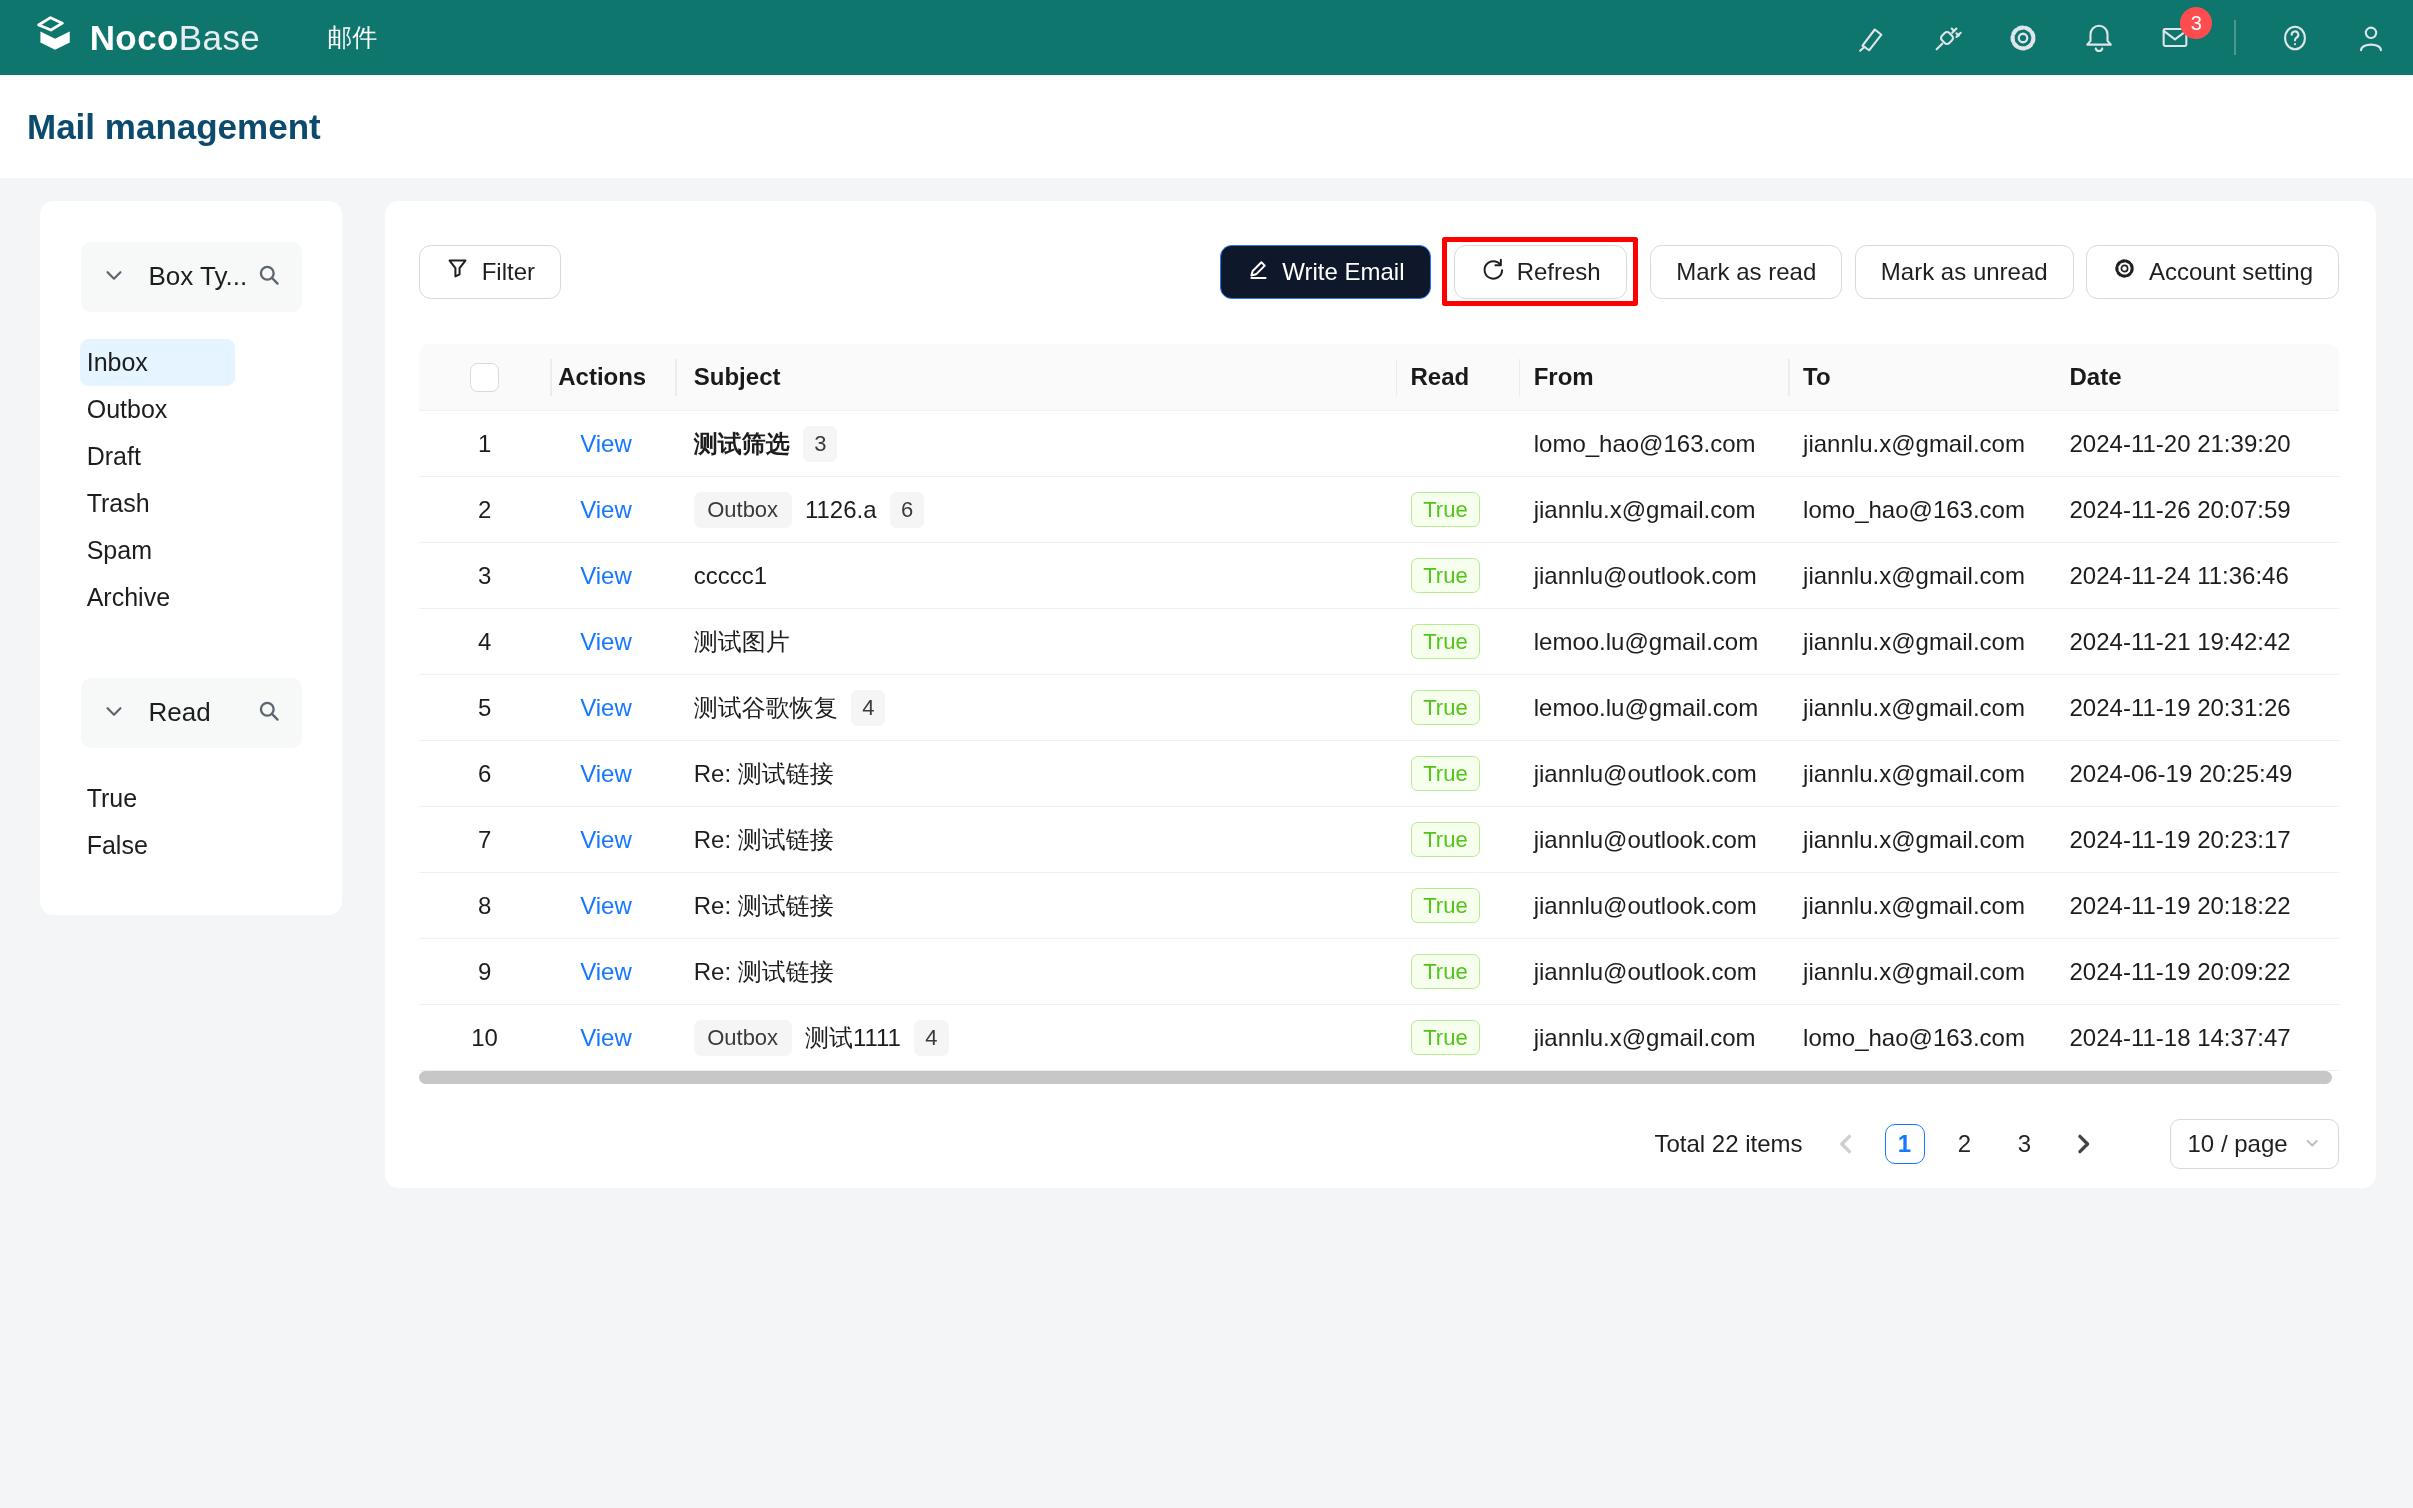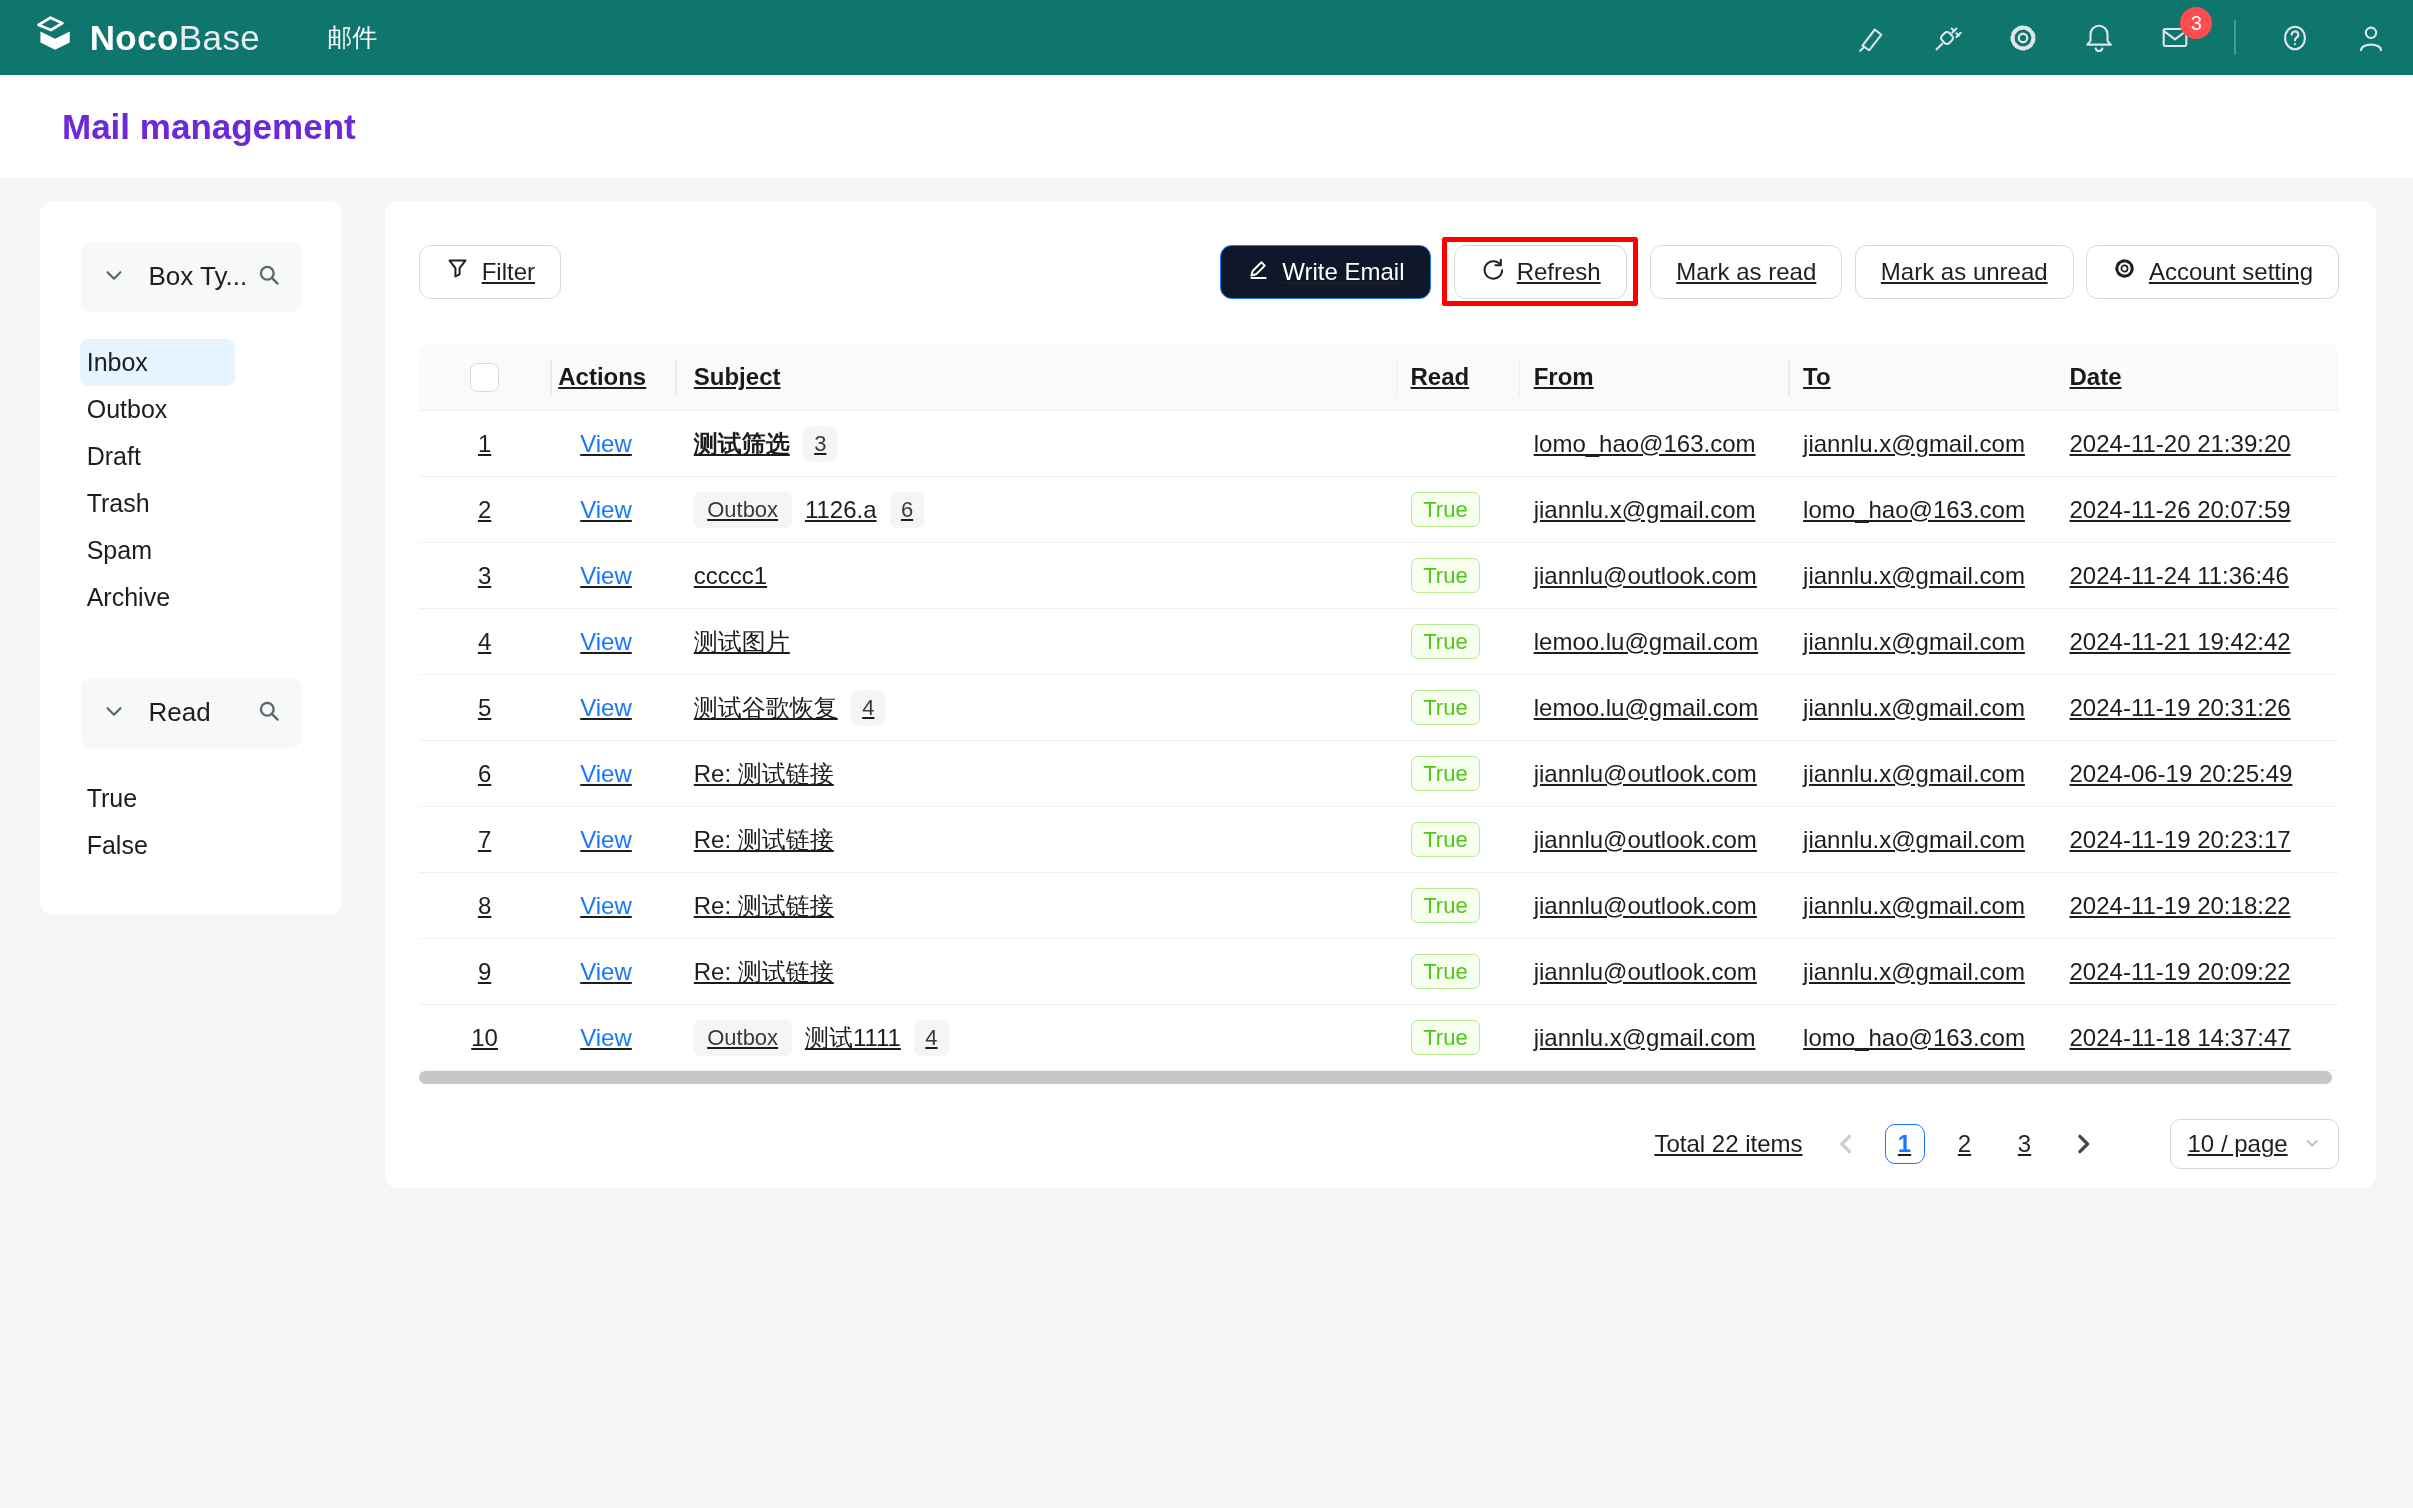--- a/index.html
+++ b/index.html
@@ -14,40 +14,40 @@
   .logo-text span { font-weight:300; color:#e8edf2; }
   .nav-menu-item { margin-left:52px; font-size:25px; color:#ffffff; padding:8.4px 15px; cursor:pointer; }
   .nav-right { margin-left:auto; display:flex; align-items:center; gap:42px; }
   .nav-ic { width:34px; height:34px; position:relative; display:flex; align-items:center; justify-content:center; cursor:pointer; }
   .nav-ic svg { stroke:#dfe5ea; fill:none; stroke-width:2.2; stroke-linecap:round; stroke-linejoin:round; }
   .nav-divider { width:1.7px; height:35px; background:rgba(255,255,255,0.25); }
   .mail-badge { position:absolute; top:-13.4px; right:-20px; min-width:32px; height:32px; border-radius:16px; background:#ff4d4f; color:#fff; font-size:20px; display:flex; align-items:center; justify-content:center; padding:0 5px; }
 
   
   .page-titlebar { height:103px; background:#ffffff; display:flex; align-items:center; padding-left:27px; }
-  .page-title { font-size:35px; font-weight:700; color:#6d28d9;margin-left:35px; }
+  .page-title { font-size:35px; font-weight:700; color:#0c4a6e; }
 
   
   .content { position:relative; height:1330px; }
   .card { position:absolute; background:#ffffff; border-radius:13.4px; }
 
   
   .sidebar { left:40px; top:22.6px; width:302px; height:714px; padding-top:41px; }
   .side-section-header { margin:0 40px 0 41px; height:70px; background:#f7f8f8; border-radius:10px; display:flex; align-items:center; padding:0 22px; cursor:pointer; }
   .side-section-header .chev { flex:0 0 auto; }
   .side-section-header .lbl { flex:1; margin-left:23.5px; font-size:26px; color:#1d1d1d; white-space:nowrap; overflow:hidden; }
   .side-icon svg { stroke:#5c6670; fill:none; stroke-width:2.4; stroke-linecap:round; stroke-linejoin:round; }
   .side-items { margin:27px 0 0 40px; list-style:none; }
   .side-items li { height:47px; display:flex; align-items:center; font-size:25px; color:#1d1d1d; cursor:pointer; }
   .side-items li .pill { display:flex; align-items:center; height:47px; padding:0 6.7px; border-radius:8.4px; min-width:155px; }
   .side-items li.selected .pill { background:#e6f4ff; }
   .read-header { margin-top:57px; }
 
   
-  .main-card { left:385px; top:22.6px; width:1991px; height:987px; padding:0 37px 0 34px;text-decoration:underline; }
+  .main-card { left:385px; top:22.6px; width:1991px; height:987px; padding:0 37px 0 34px; }
 
   .toolbar { margin-top:44px; display:flex; align-items:center; }
   .btn { height:54px; display:inline-flex; align-items:center; gap:11.7px; border:1.7px solid #d9d9d9; border-radius:11.7px; background:#fff; padding:0 25px; font-size:24px; color:#1f1f1f; cursor:pointer; white-space:nowrap; }
   .btn svg { stroke:#1f1f1f; fill:none; stroke-width:2.4; stroke-linecap:round; stroke-linejoin:round; }
   .btn-primary { background:#0f172a; border-color:#2477f3; color:#ffffff; }
   .btn-primary svg { stroke:#ffffff; }
   .toolbar-right { margin-left:auto; display:flex; align-items:center; gap:12.6px; }
   .red-highlight { border:5.9px solid #fe0000; border-radius:2.5px; padding:2.5px 6.7px; margin:-8.4px -0.8px; display:inline-flex; align-items:center; }
 
   

